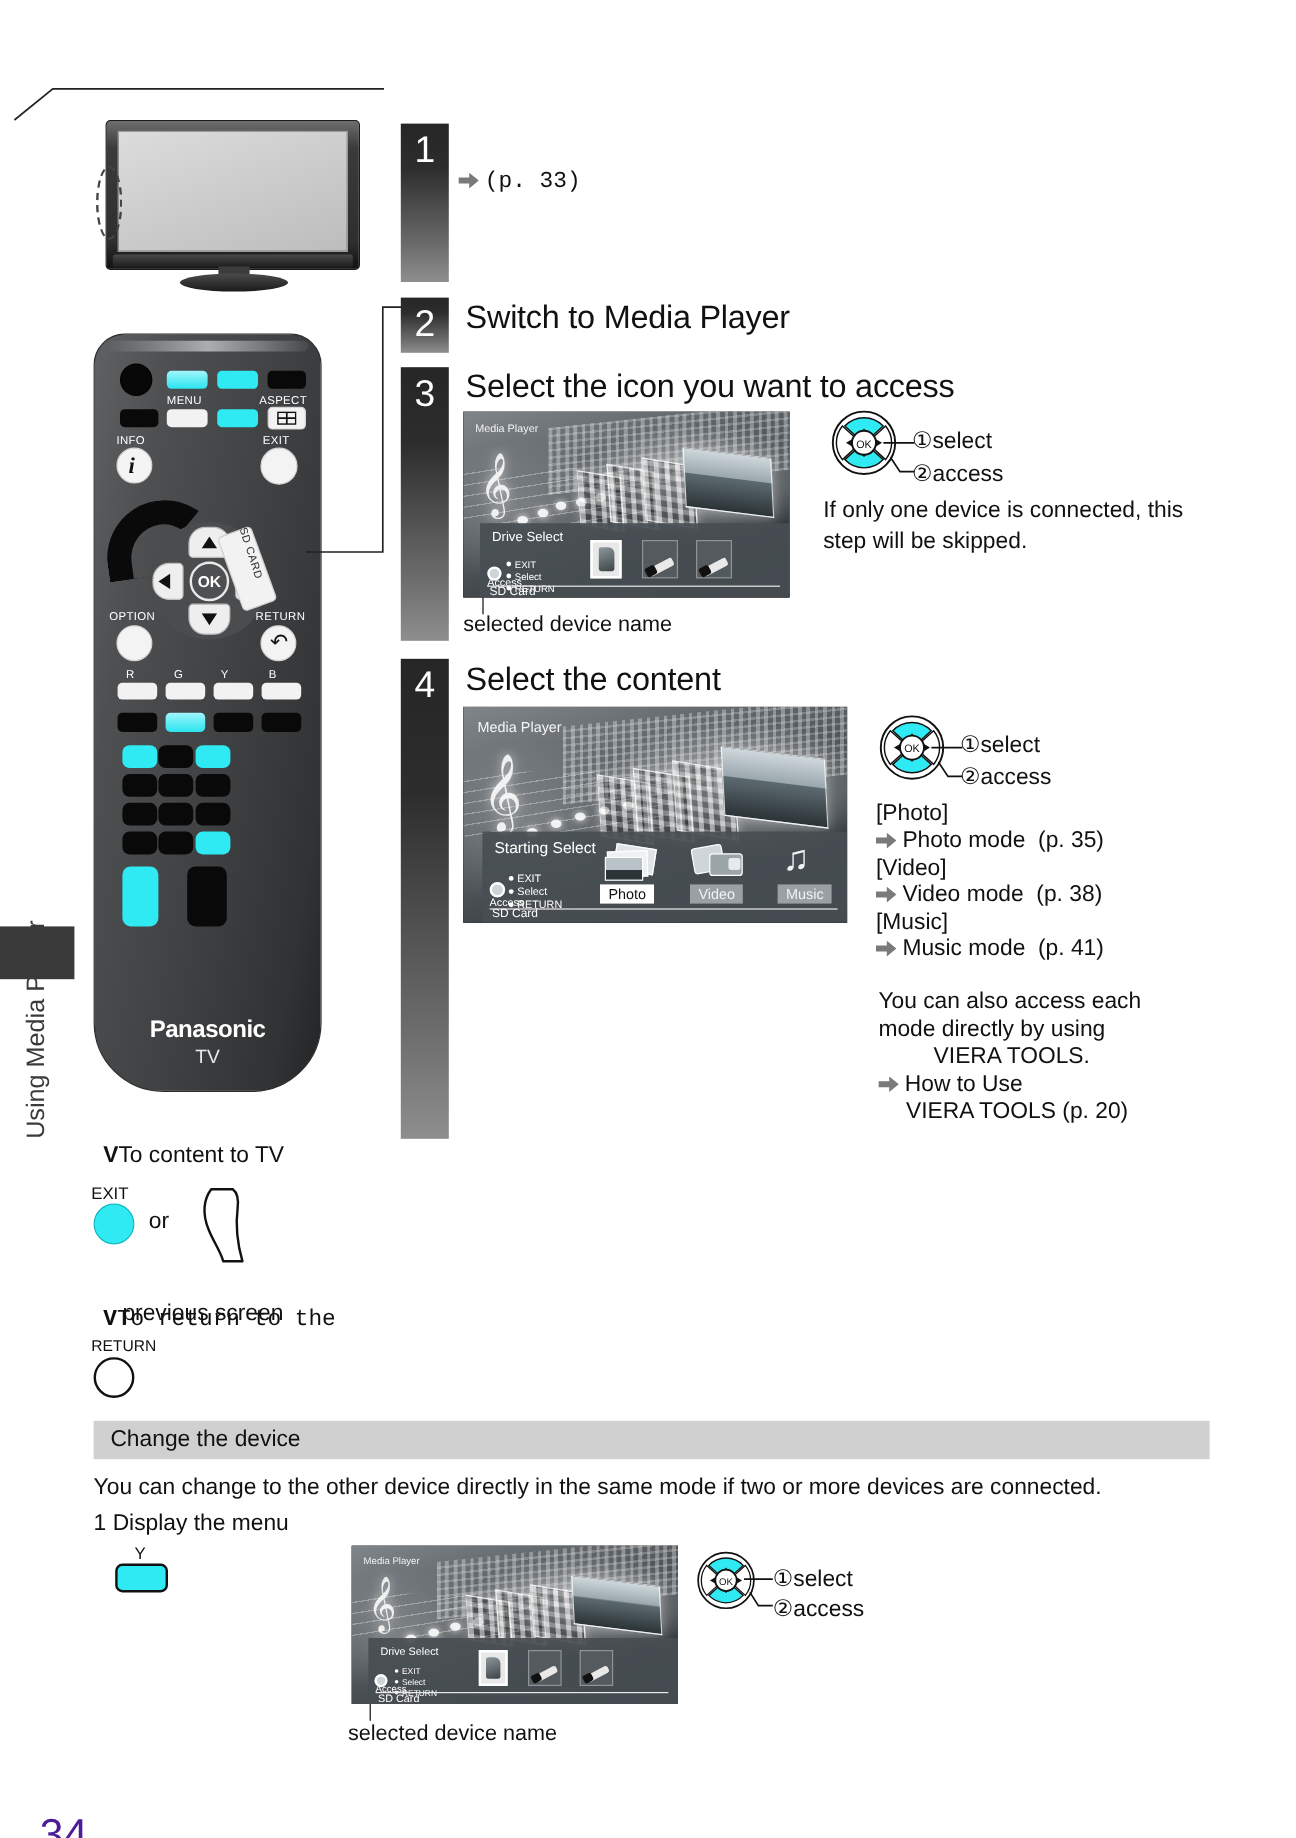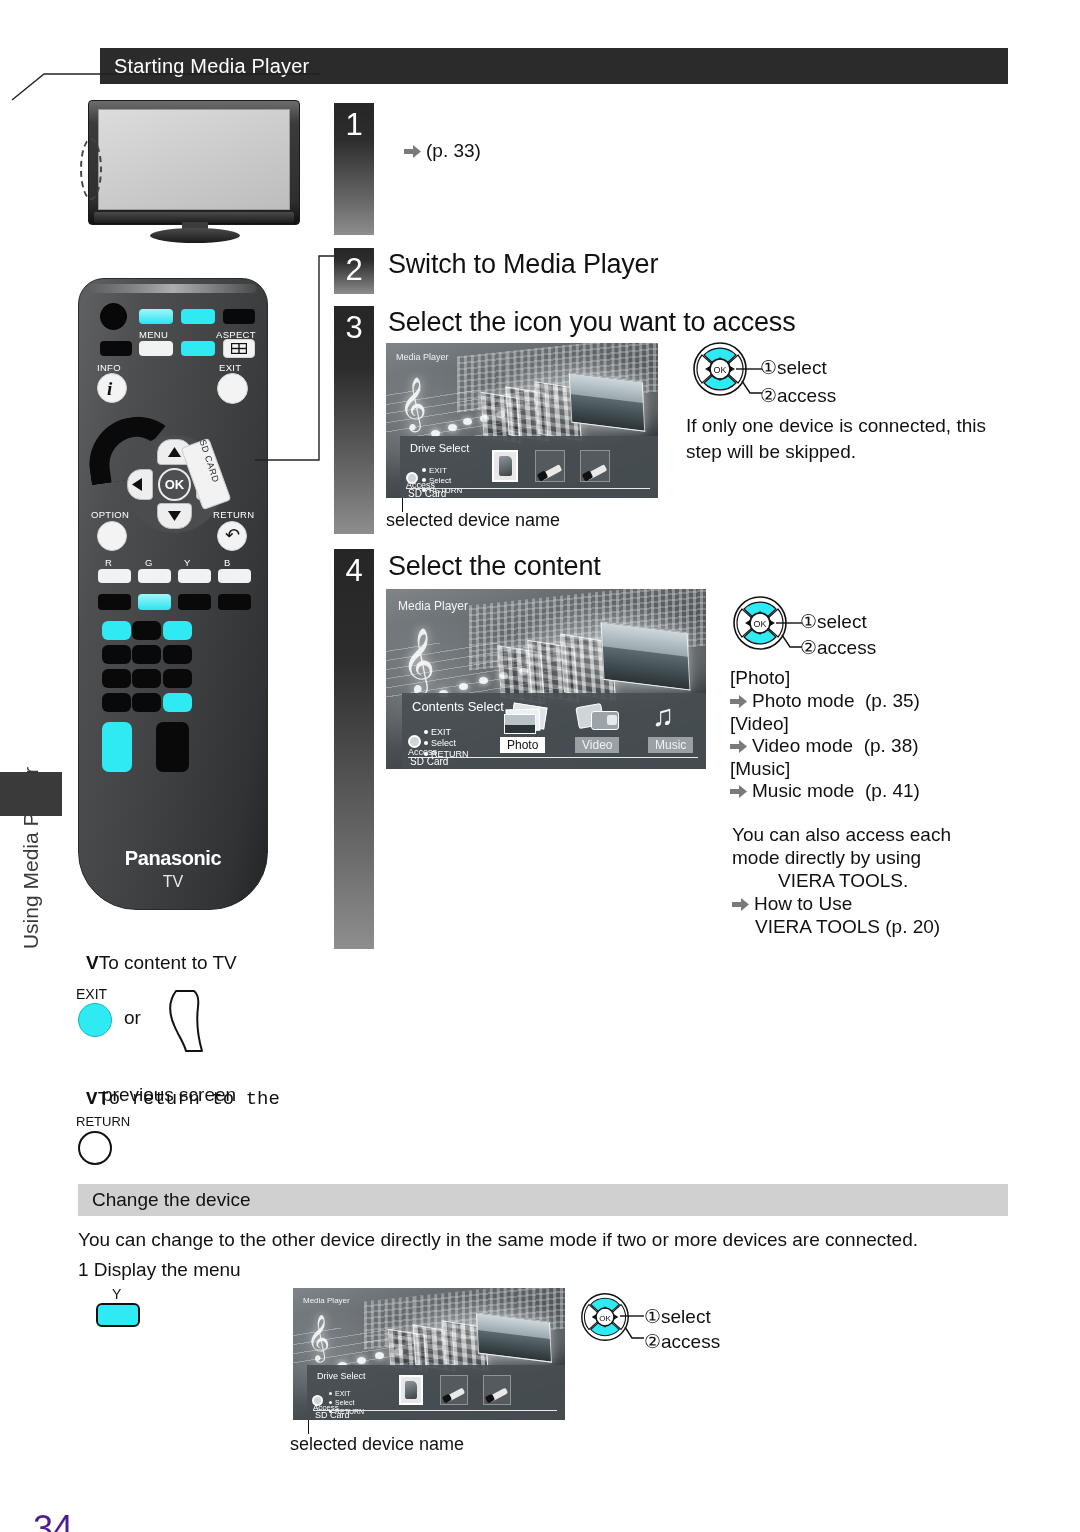--- a/index.html
+++ b/index.html
@@ -270,23 +270,20 @@
     position: absolute; width: 44px; height: 24px; border-radius: 6px;
     background: #2fe9f3; border: 2px solid #111;
   }
   .tiny-label { position: absolute; font-size: 14px; color: #111; }
 </style>
 </head>
 <body>
 
 <div class="page">
 
-  <div class="section-bar">
-    <span>Starting Media Player</span>
-  </div>
 
   <div class="side-tab-block"></div>
   <div class="side-vert-text">Using Media Player</div>
 
   <div class="page-number">34</div>
 
   <div class="tv">
     <div class="tv-bezel">
       <div class="tv-screen"></div>
     </div>
@@ -391,21 +388,21 @@
     <div class="panasonic-tv">TV</div>
   </div>
 
   <svg class="sd-leader" viewBox="0 0 100 220">
     <polyline points="0,208 64,208 64,4 100,4" fill="none" stroke="#222" stroke-width="1.4"></polyline>
   </svg>
 
   <div class="stepbar" style="left:334px; top:103px; height:132px;">
     <span>1</span>
   </div>
-  <div class="body-text" style="left:404px; top:138px;">
+  <div class="body-text" style="left:382px; top:138px;font-family:Liberation Mono, monospace;">
     <svg class="arrow-gray" viewBox="0 0 17 13">
         <polygon points="0,4 9,4 9,0 17,6.5 9,13 9,9 0,9" fill="#7a7a7a"></polygon>
       </svg><span>(p. 33)</span>
   </div>
 
   <div class="stepbar" style="left:334px; top:248px; height:46px;">
     <span>2</span>
   </div>
   <div class="step-title" style="left:388px; top:249px;">Switch to Media Player</div>
 
@@ -505,21 +502,21 @@
       <span class="shot-note" style="left:66%;  top:14%;"></span>
     </div>
     <div class="shot-fan">
       <div class="shot-card grid" style="left:2%;  top:26%; width:22%; height:54%; transform:skewY(13deg) rotate(-4deg);"></div>
       <div class="shot-card grid" style="left:17%; top:20%; width:24%; height:58%; transform:skewY(13deg) rotate(-4deg);"></div>
       <div class="shot-card grid" style="left:34%; top:14%; width:26%; height:62%; transform:skewY(13deg) rotate(-4deg);"></div>
       <div class="shot-card photo" style="left:54%; top:2%;  width:44%; height:62%; transform:skewY(10deg) rotate(-3deg);"></div>
     </div>
     <div style="position:absolute;left:12px;top:10px;font-size:12px;color:#f5f5f5;">Media Player</div>
     <div class="panel" style="left:16px; right:0; bottom:0; height:76px;">
-      <div class="panel-title" style="font-size:13px;">Contents Select</div>
+      <div class="panel-title" style="font-size:13px;">Starting Select</div>
       <div class="panel-keys" style="top:34px;font-size:9px;line-height:11px;">
         <div><span class="key-dot"></span><b>EXIT</b></div>
         <div><span class="key-dot"></span><b>Select</b></div>
         <div><span class="key-dot"></span><b>RETURN</b></div>
       </div>
       <div style="position:absolute;left:6px;top:42px;width:13px;height:13px;border-radius:50%;background:#cfd4d7;border:2px solid #fff;"></div>
       <div class="panel-access" style="top:54px;">Access</div>
       <div class="panel-rule" style="top:64px;"></div>
       <div class="panel-device" style="top:63px;">SD Card</div>
 

